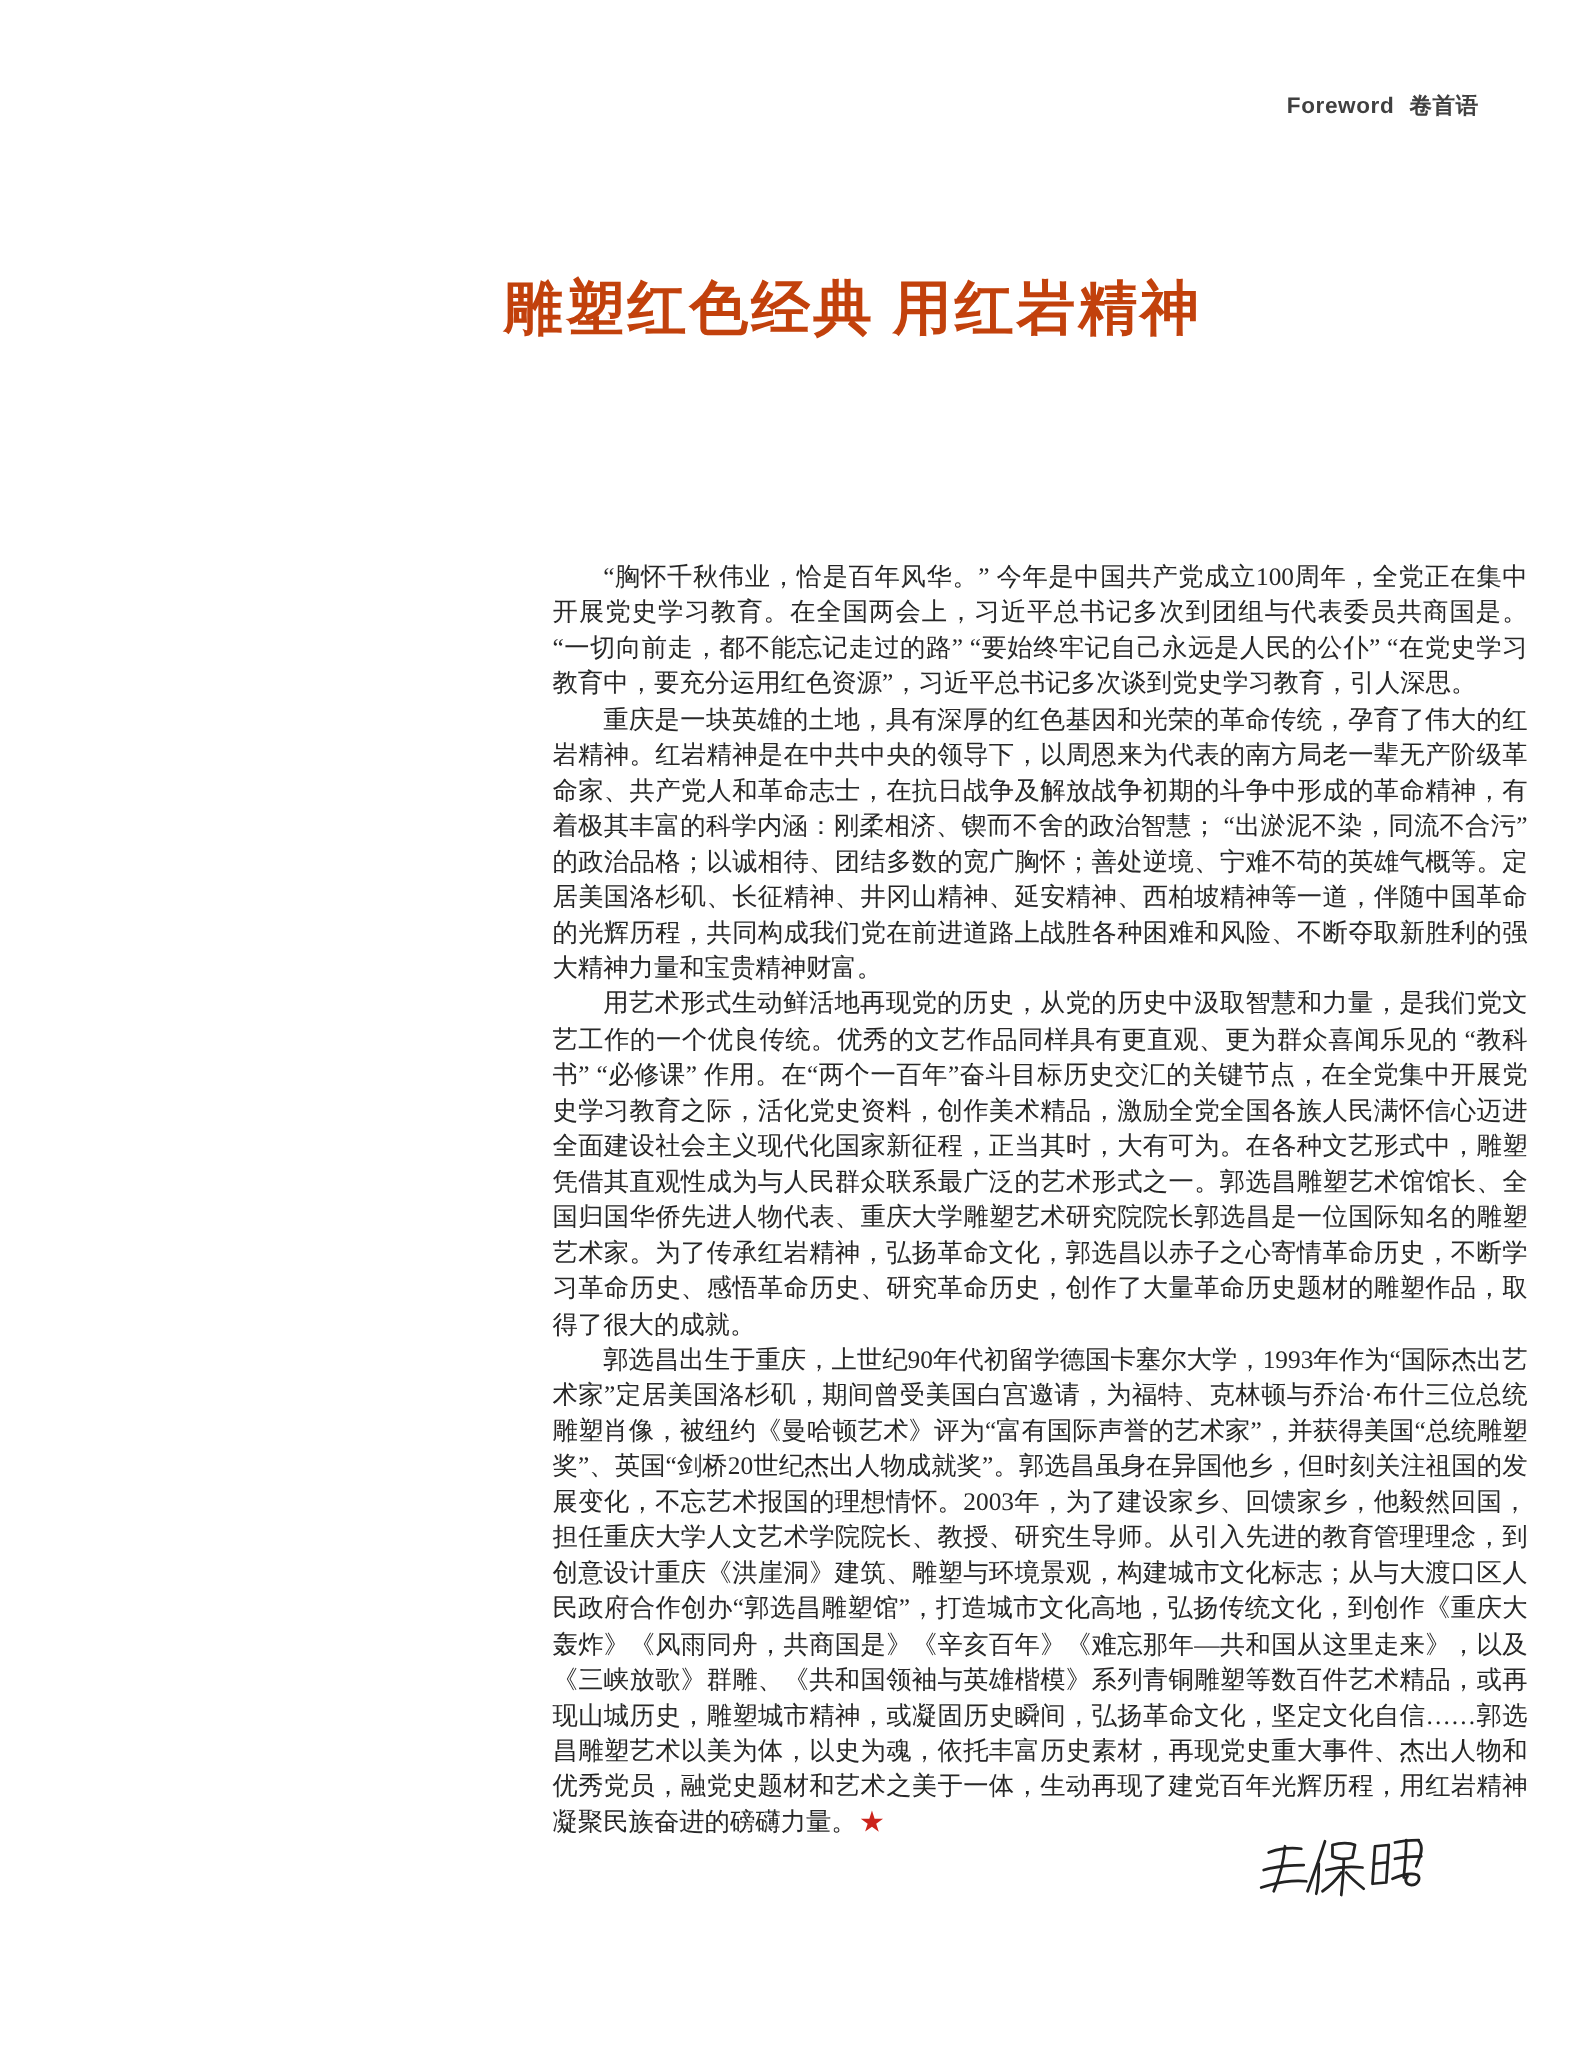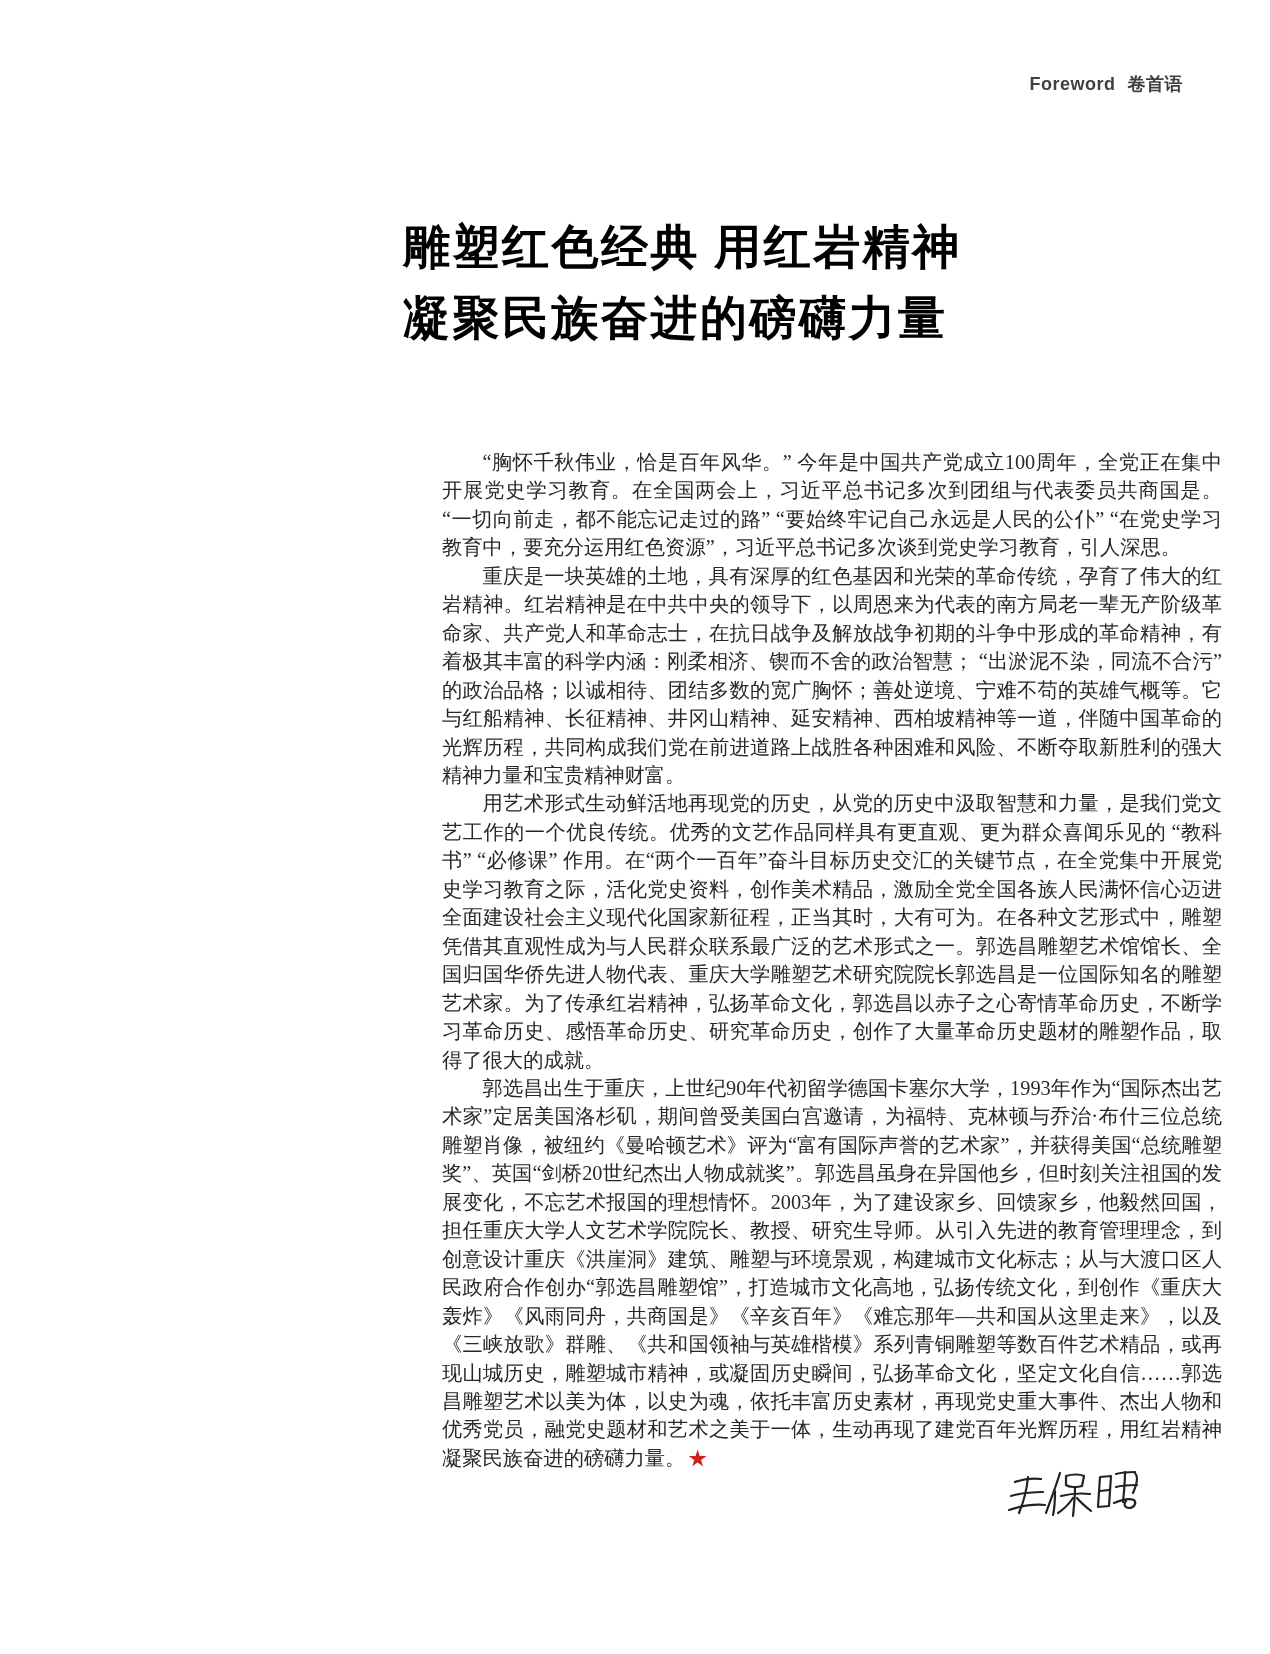--- a/index.html
+++ b/index.html
@@ -32,21 +32,21 @@
   .article-title {
     position: absolute;
     left: 403px;
     top: 212px;
     width: 700px;
     font-family: "Liberation Serif", "DejaVu Serif", serif;
     font-weight: bold;
     font-size: 47px;
     line-height: 71px;
     letter-spacing: 2.5px;
-    color: #000000;
+    color: #c2410c;
     white-space: nowrap;
   }
   .article-body {
     position: absolute;
     left: 402px;
     top: 448px;
     width: 780px;
     font-size: 20.3px;
     line-height: 28.45px;
     color: #272727;
@@ -79,26 +79,25 @@
 <body>
 
 <div class="page">
 
   <div class="foreword-header">
     <span class="en">Foreword</span><span class="zh">卷首语</span>
   </div>
 
   <h1 class="article-title" style="margin:0;">
     <span style="display:block;">雕塑红色经典 用红岩精神</span>
-    <span style="display:block;">凝聚民族奋进的磅礴力量</span>
   </h1>
 
   <div class="article-body">
     <p>“胸怀千秋伟业，恰是百年风华。” 今年是中国共产党成立100周年，全党正在集中开展党史学习教育。在全国两会上，习近平总书记多次到团组与代表委员共商国是。 “一切向前走，都不能忘记走过的路” “要始终牢记自己永远是人民的公仆” “在党史学习教育中，要充分运用红色资源”，习近平总书记多次谈到党史学习教育，引人深思。</p>
-    <p>重庆是一块英雄的土地，具有深厚的红色基因和光荣的革命传统，孕育了伟大的红岩精神。红岩精神是在中共中央的领导下，以周恩来为代表的南方局老一辈无产阶级革命家、共产党人和革命志士，在抗日战争及解放战争初期的斗争中形成的革命精神，有着极其丰富的科学内涵：刚柔相济、锲而不舍的政治智慧； “出淤泥不染，同流不合污” 的政治品格；以诚相待、团结多数的宽广胸怀；善处逆境、宁难不苟的英雄气概等。它与红船精神、长征精神、井冈山精神、延安精神、西柏坡精神等一道，伴随中国革命的光辉历程，共同构成我们党在前进道路上战胜各种困难和风险、不断夺取新胜利的强大精神力量和宝贵精神财富。</p>
+    <p>重庆是一块英雄的土地，具有深厚的红色基因和光荣的革命传统，孕育了伟大的红岩精神。红岩精神是在中共中央的领导下，以周恩来为代表的南方局老一辈无产阶级革命家、共产党人和革命志士，在抗日战争及解放战争初期的斗争中形成的革命精神，有着极其丰富的科学内涵：刚柔相济、锲而不舍的政治智慧； “出淤泥不染，同流不合污” 的政治品格；以诚相待、团结多数的宽广胸怀；善处逆境、宁难不苟的英雄气概等。定居美国洛杉矶、长征精神、井冈山精神、延安精神、西柏坡精神等一道，伴随中国革命的光辉历程，共同构成我们党在前进道路上战胜各种困难和风险、不断夺取新胜利的强大精神力量和宝贵精神财富。</p>
     <p>用艺术形式生动鲜活地再现党的历史，从党的历史中汲取智慧和力量，是我们党文艺工作的一个优良传统。优秀的文艺作品同样具有更直观、更为群众喜闻乐见的 “教科书” “必修课” 作用。在“两个一百年”奋斗目标历史交汇的关键节点，在全党集中开展党史学习教育之际，活化党史资料，创作美术精品，激励全党全国各族人民满怀信心迈进全面建设社会主义现代化国家新征程，正当其时，大有可为。在各种文艺形式中，雕塑凭借其直观性成为与人民群众联系最广泛的艺术形式之一。郭选昌雕塑艺术馆馆长、全国归国华侨先进人物代表、重庆大学雕塑艺术研究院院长郭选昌是一位国际知名的雕塑艺术家。为了传承红岩精神，弘扬革命文化，郭选昌以赤子之心寄情革命历史，不断学习革命历史、感悟革命历史、研究革命历史，创作了大量革命历史题材的雕塑作品，取得了很大的成就。</p>
     <p><span>郭选昌出生于重庆，上世纪90年代初留学德国卡塞尔大学，1993年作为“国际杰出艺术家”定居美国洛杉矶，期间曾受美国白宫邀请，为福特、克林顿与乔治·布什三位总统雕塑肖像，被纽约《曼哈顿艺术》评为“富有国际声誉的艺术家”，并获得美国“总统雕塑奖”、英国“剑桥20世纪杰出人物成就奖”。郭选昌虽身在异国他乡，但时刻关注祖国的发展变化，不忘艺术报国的理想情怀。2003年，为了建设家乡、回馈家乡，他毅然回国，担任重庆大学人文艺术学院院长、教授、研究生导师。从引入先进的教育管理理念，到创意设计重庆《洪崖洞》建筑、雕塑与环境景观，构建城市文化标志；从与大渡口区人民政府合作创办“郭选昌雕塑馆”，打造城市文化高地，弘扬传统文化，到创作《重庆大轰炸》《风雨同舟，共商国是》《辛亥百年》《难忘那年—共和国从这里走来》，以及《三峡放歌》群雕、《共和国领袖与英雄楷模》系列青铜雕塑等数百件艺术精品，或再现山城历史，雕塑城市精神，或凝固历史瞬间，弘扬革命文化，坚定文化自信……郭选昌雕塑艺术以美为体，以史为魂，依托丰富历史素材，再现党史重大事件、杰出人物和优秀党员，融党史题材和艺术之美于一体，生动再现了建党百年光辉历程，用红岩精神凝聚民族奋进的磅礴力量。</span><span class="red-star">★</span></p>
   </div>
 
   <div class="signature">
     <svg viewBox="0 0 138 64" xmlns="http://www.w3.org/2000/svg">
       <title>王保旺</title>
       <g fill="none" stroke="#222222" stroke-width="2.2" stroke-linecap="round" stroke-linejoin="round">
 
         <path d="M12,22 C20,19 30,18 38,19"></path>

